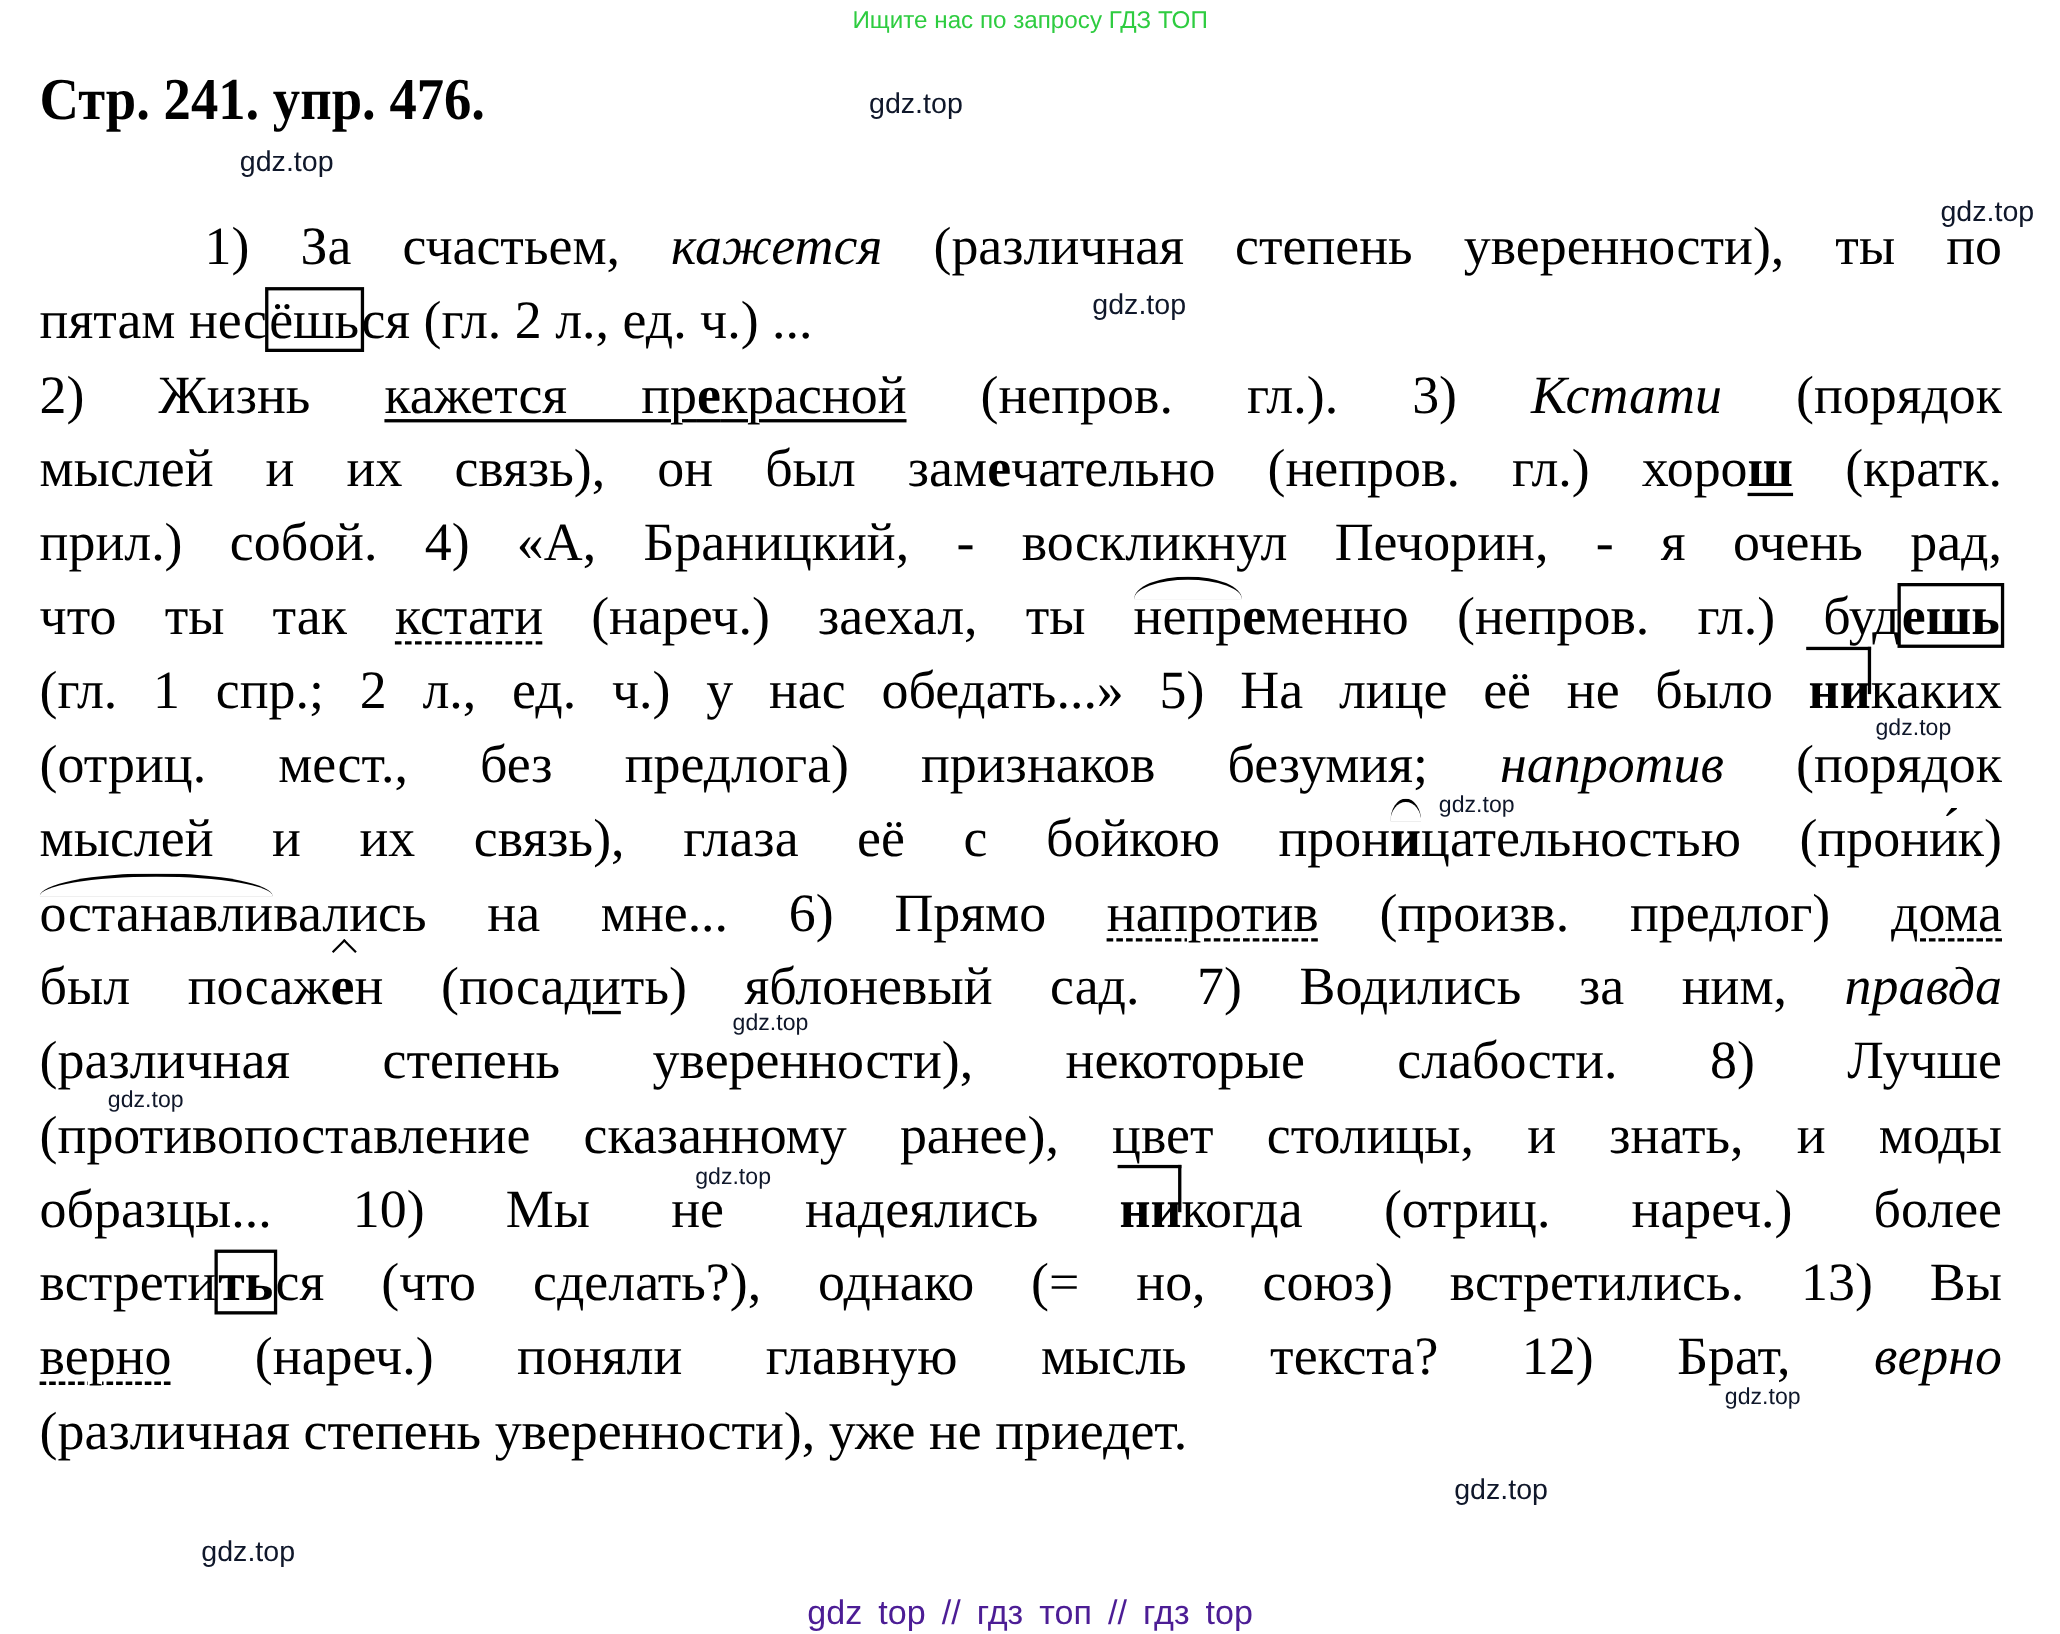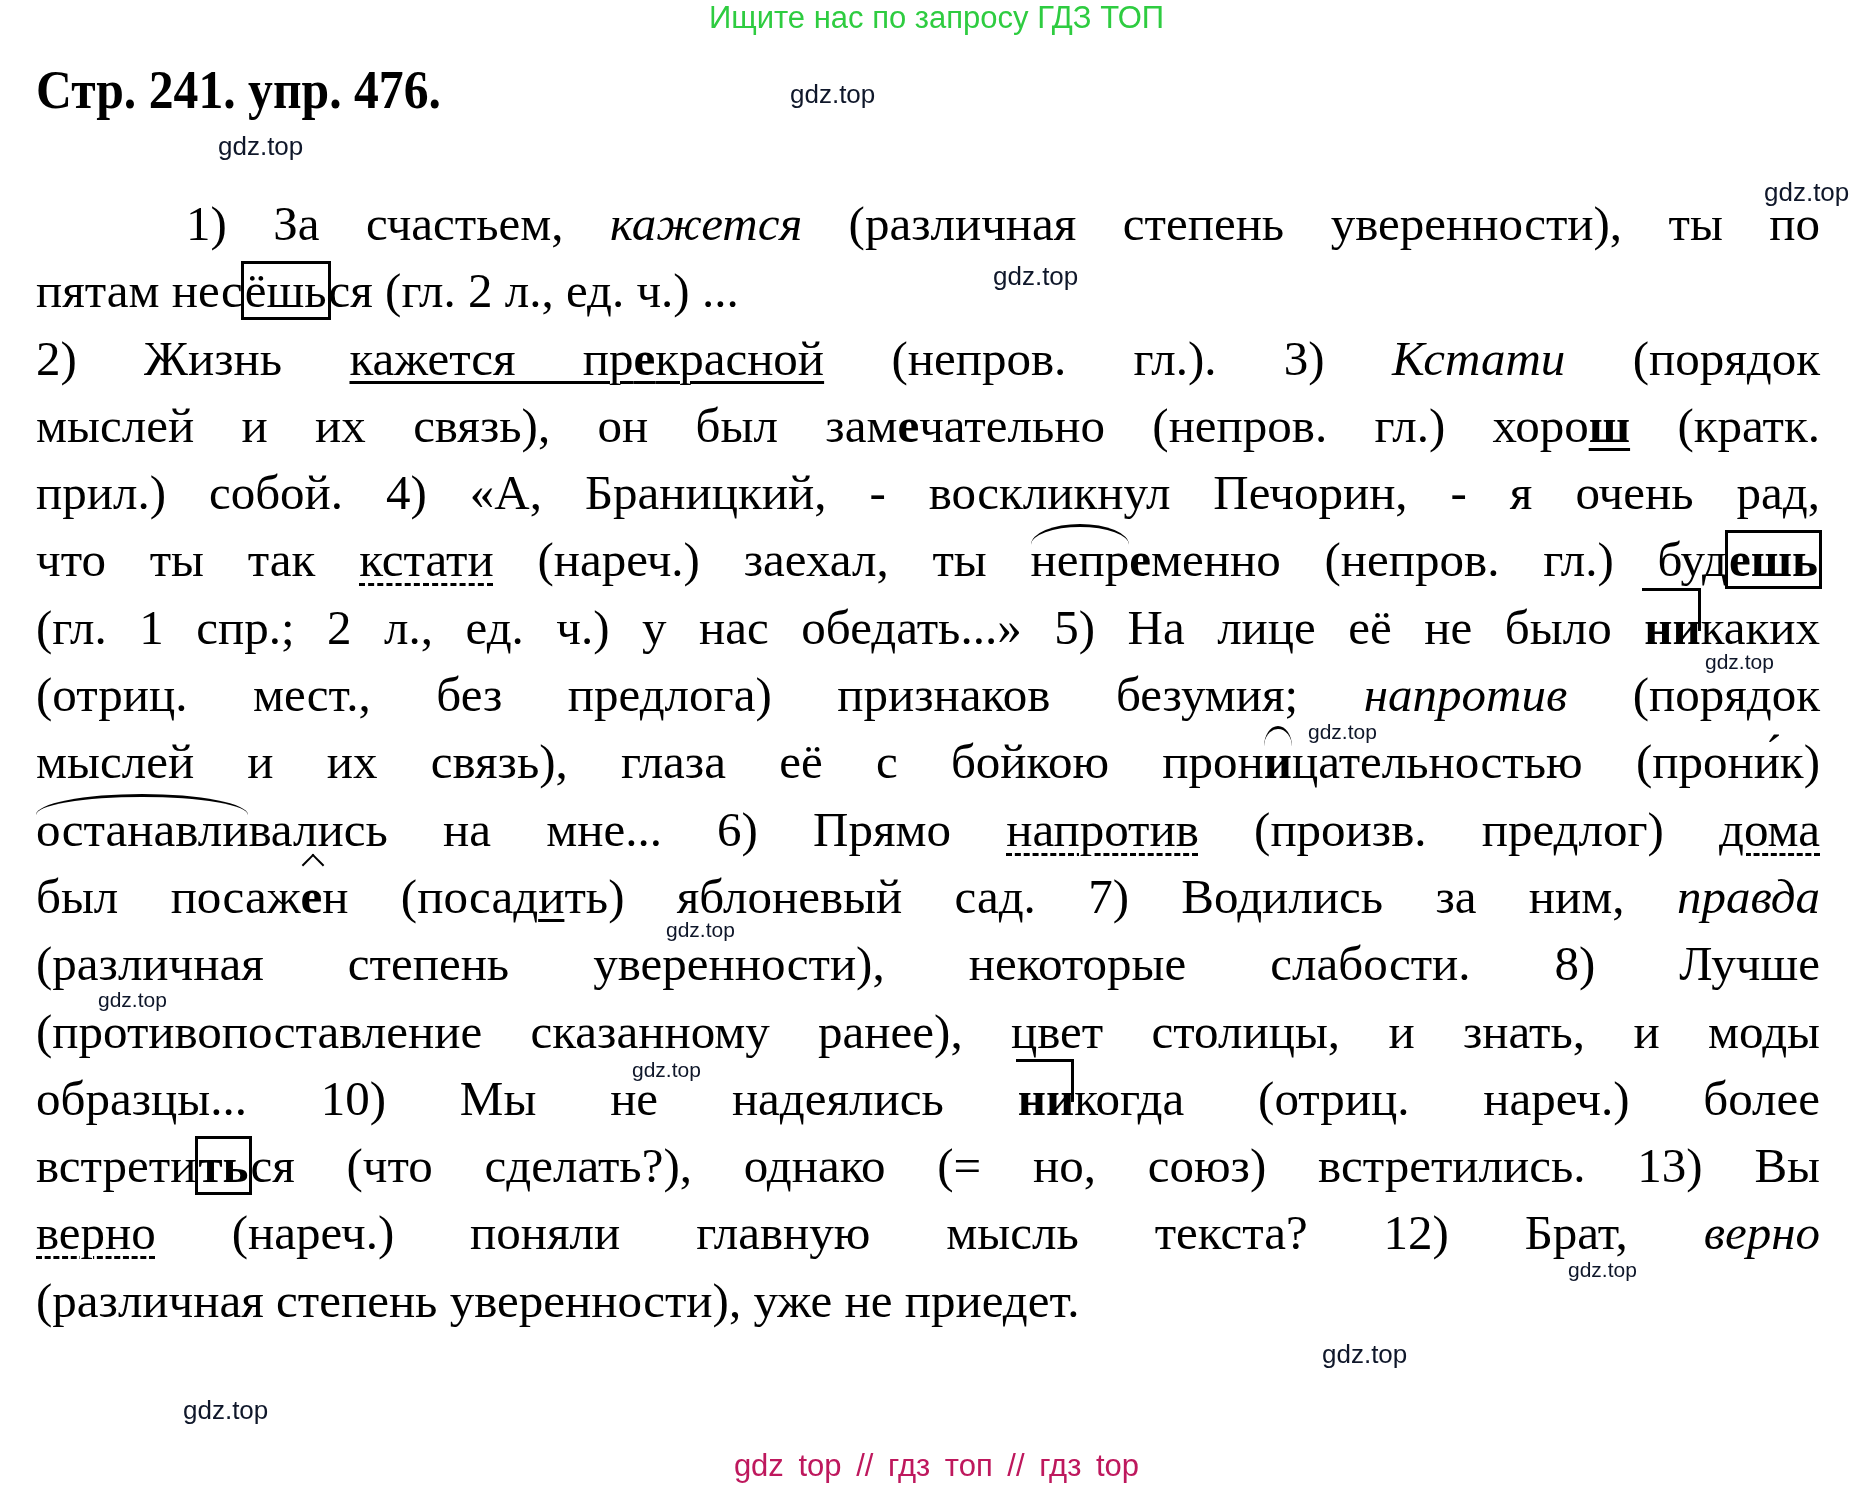--- a/index.html
+++ b/index.html
@@ -3,21 +3,21 @@
   <meta charset="utf-8">
   <style>
     html, body { margin: 0; padding: 0; background: #ffffff; }
     body {
       width: 1873px; height: 1485px; position: relative; overflow: hidden;
       font-family: "Liberation Serif", "DejaVu Serif", serif; color: #000;
     }
     .banner {
       position: absolute; top: 0; left: 0; width: 1873px; text-align: center;
       font-family: "Liberation Sans", "DejaVu Sans", sans-serif;
-      font-size: 31px; color: #2ecc40; top: 0px; line-height: 36px;
+      font-size: 22px; color: #2ecc40; top: 0px; line-height: 36px;
     }
     .title {
       position: absolute; left: 36px; top: 58px;
       font-size: 54px; font-weight: bold; line-height: 64px;
       transform: scaleX(0.92); transform-origin: left top;
     }
     .wm {
       position: absolute;
       font-family: "Liberation Sans", "DejaVu Sans", sans-serif;
       font-size: 26px; color: #0f172a; line-height: 28px;
@@ -51,21 +51,21 @@
       border-top: 3px solid #000; border-right: 3px solid #000;
     }
     .hat { position: relative; display: inline-block; }
     .hat::before {
       content: ""; position: absolute; left: 4px; top: -6px; width: 14px; height: 14px;
       border-left: 2px solid #000; border-top: 2px solid #000; transform: rotate(45deg);
     }
     .footer {
       position: absolute; left: 0; width: 1873px; top: 1448px; text-align: center;
       font-family: "Liberation Sans", "DejaVu Sans", sans-serif;
-      font-size: 31px; color: #be185d; line-height: 36px; word-spacing: 6px;
+      font-size: 31px; color: #4c1d95; line-height: 36px; word-spacing: 6px;
     }
   </style>
 </head>
 <body>
 
 <div class="banner">Ищите нас по запросу ГДЗ ТОП</div>
 
 <div class="title">Стр. 241. упр. 476.</div>
 
 <div id="wm-layer">

